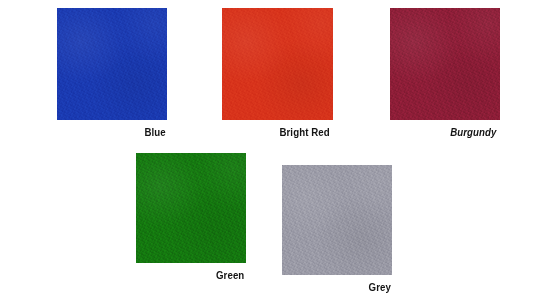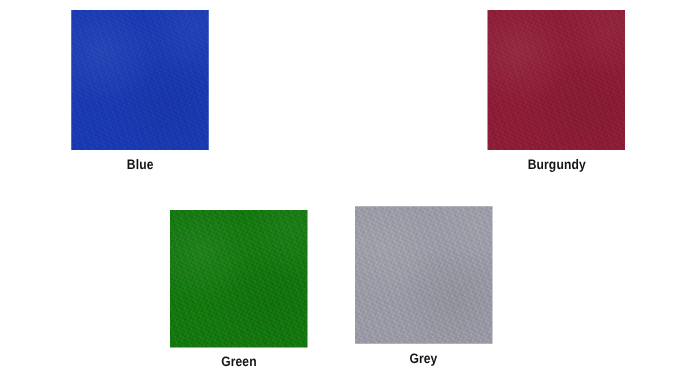--- a/index.html
+++ b/index.html
@@ -18,21 +18,21 @@
   #swatch-board {
     position: relative;
     width: 550px;
     height: 306px;
     background: #ffffff;
   }
   .swatch-cell {
     position: absolute;
     display: flex;
     flex-direction: column;
-    align-items: center;
+    align-items: flex-end;
   }
   .swatch-chip {
     position: relative;
     overflow: hidden;
     box-sizing: border-box;
     background-repeat: repeat;
   }
   
   .swatch-chip::before {
     content: "";
@@ -86,25 +86,29 @@
   }
 </style>
 </head>
 <body style="background: rgb(255, 255, 255);">
 
 <div id="swatch-board" style="width: 550px; height: 306px; background: rgb(255, 255, 255);">
     <div class="swatch-cell" style="left: 57px; top: 8px; width: 110px;">
       <div class="swatch-chip" style="width: 110px; height: 112px; background-color: rgb(26, 58, 178);"></div>
       <div class="swatch-label" style="margin-top: 6px; color: rgb(20, 20, 20);">Blue</div>
     </div>
-    <div class="swatch-cell" style="left: 390px; top: 8px; width: 110px;">
+    <div class="swatch-cell" style="left: 222px; top: 8px; width: 111px;">
+      <div class="swatch-chip" style="width: 111px; height: 112px; background-color: rgb(216, 51, 27);"></div>
+      <div class="swatch-label" style="margin-top: 6px; color: rgb(20, 20, 20);">Bright Red</div>
+    </div>
+    <div class="swatch-cell" style="left: 390px; top: 8px; width: 110px; font-style: italic;">
       <div class="swatch-chip" style="width: 110px; height: 112px; background-color: rgb(141, 29, 55);"></div>
       <div class="swatch-label" style="margin-top: 6px; color: rgb(20, 20, 20);">Burgundy</div>
     </div>
-    <div class="swatch-cell" style="left: 136px; top: 168px; width: 110px;">
+    <div class="swatch-cell" style="left: 136px; top: 153px; width: 110px;">
       <div class="swatch-chip" style="width: 110px; height: 110px; background-color: rgb(20, 120, 15);"></div>
       <div class="swatch-label" style="margin-top: 6px; color: rgb(20, 20, 20);">Green</div>
     </div>
     <div class="swatch-cell" style="left: 286px; top: 165px; width: 106px;">
       <div class="swatch-chip" style="width: 110px; height: 110px; background-color: rgb(155, 155, 167);"></div>
       <div class="swatch-label" style="margin-top: 6px; color: rgb(20, 20, 20);">Grey</div>
     </div>
   </div>
 
 </body></html>

